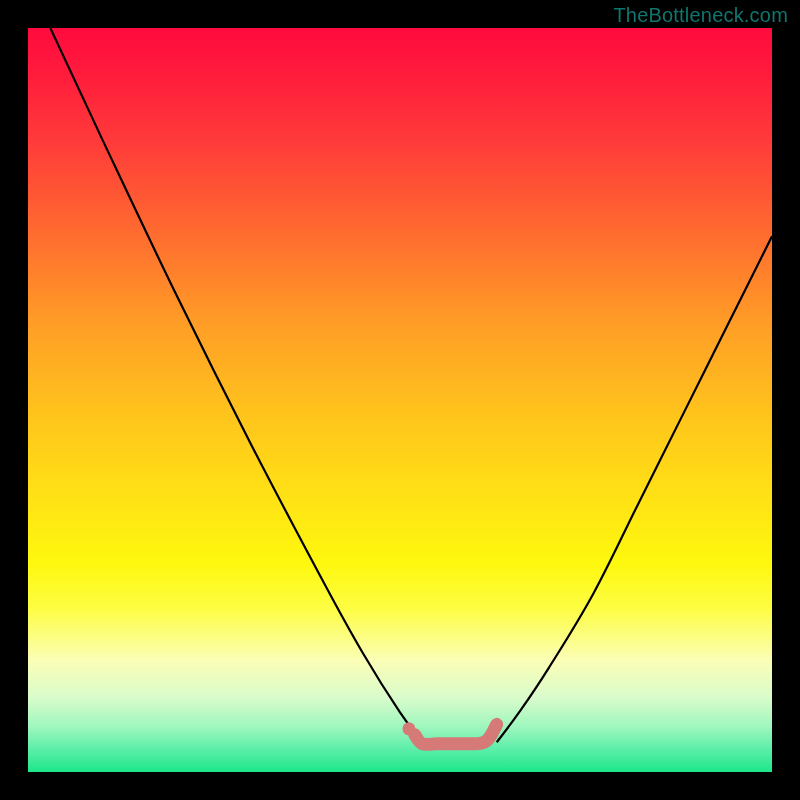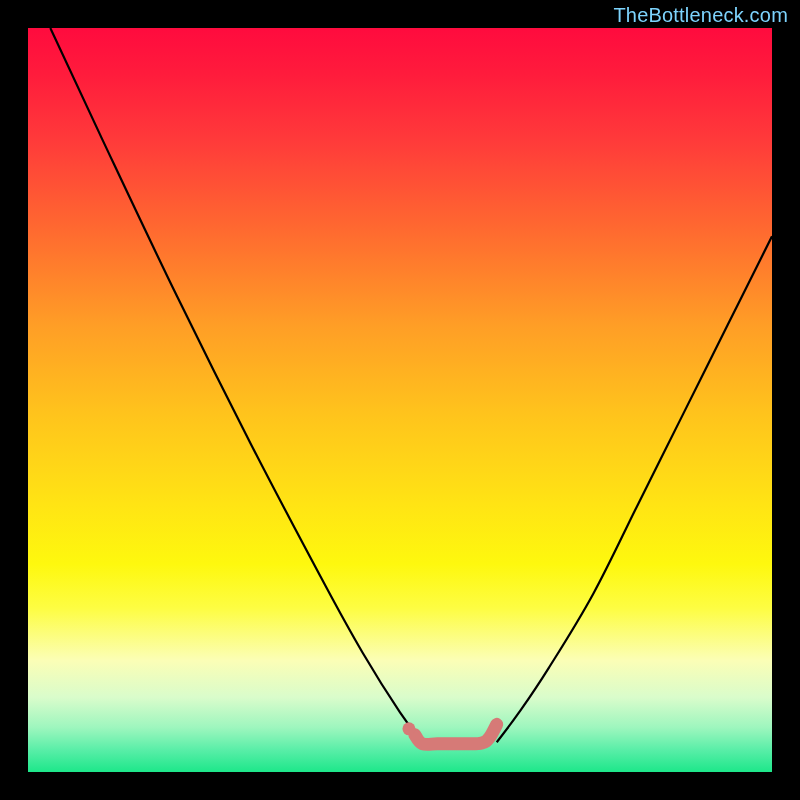--- a/index.html
+++ b/index.html
@@ -45,21 +45,21 @@
       #d9fccb 90%,
       #9ef6be 94%,
       #5aeea8 97%,
       #1de78a 100%
     );
   }
   .watermark {
     position: absolute;
     top: 4px;
     right: 12px;
-    color: #7dd3fc;
+    color: #0f766e;
     font-size: 20px;
     letter-spacing: 0.2px;
     font-weight: 500;
   }
   svg.curves {
     position: absolute;
     inset: 0;
     width: 744px;
     height: 744px;
   }

